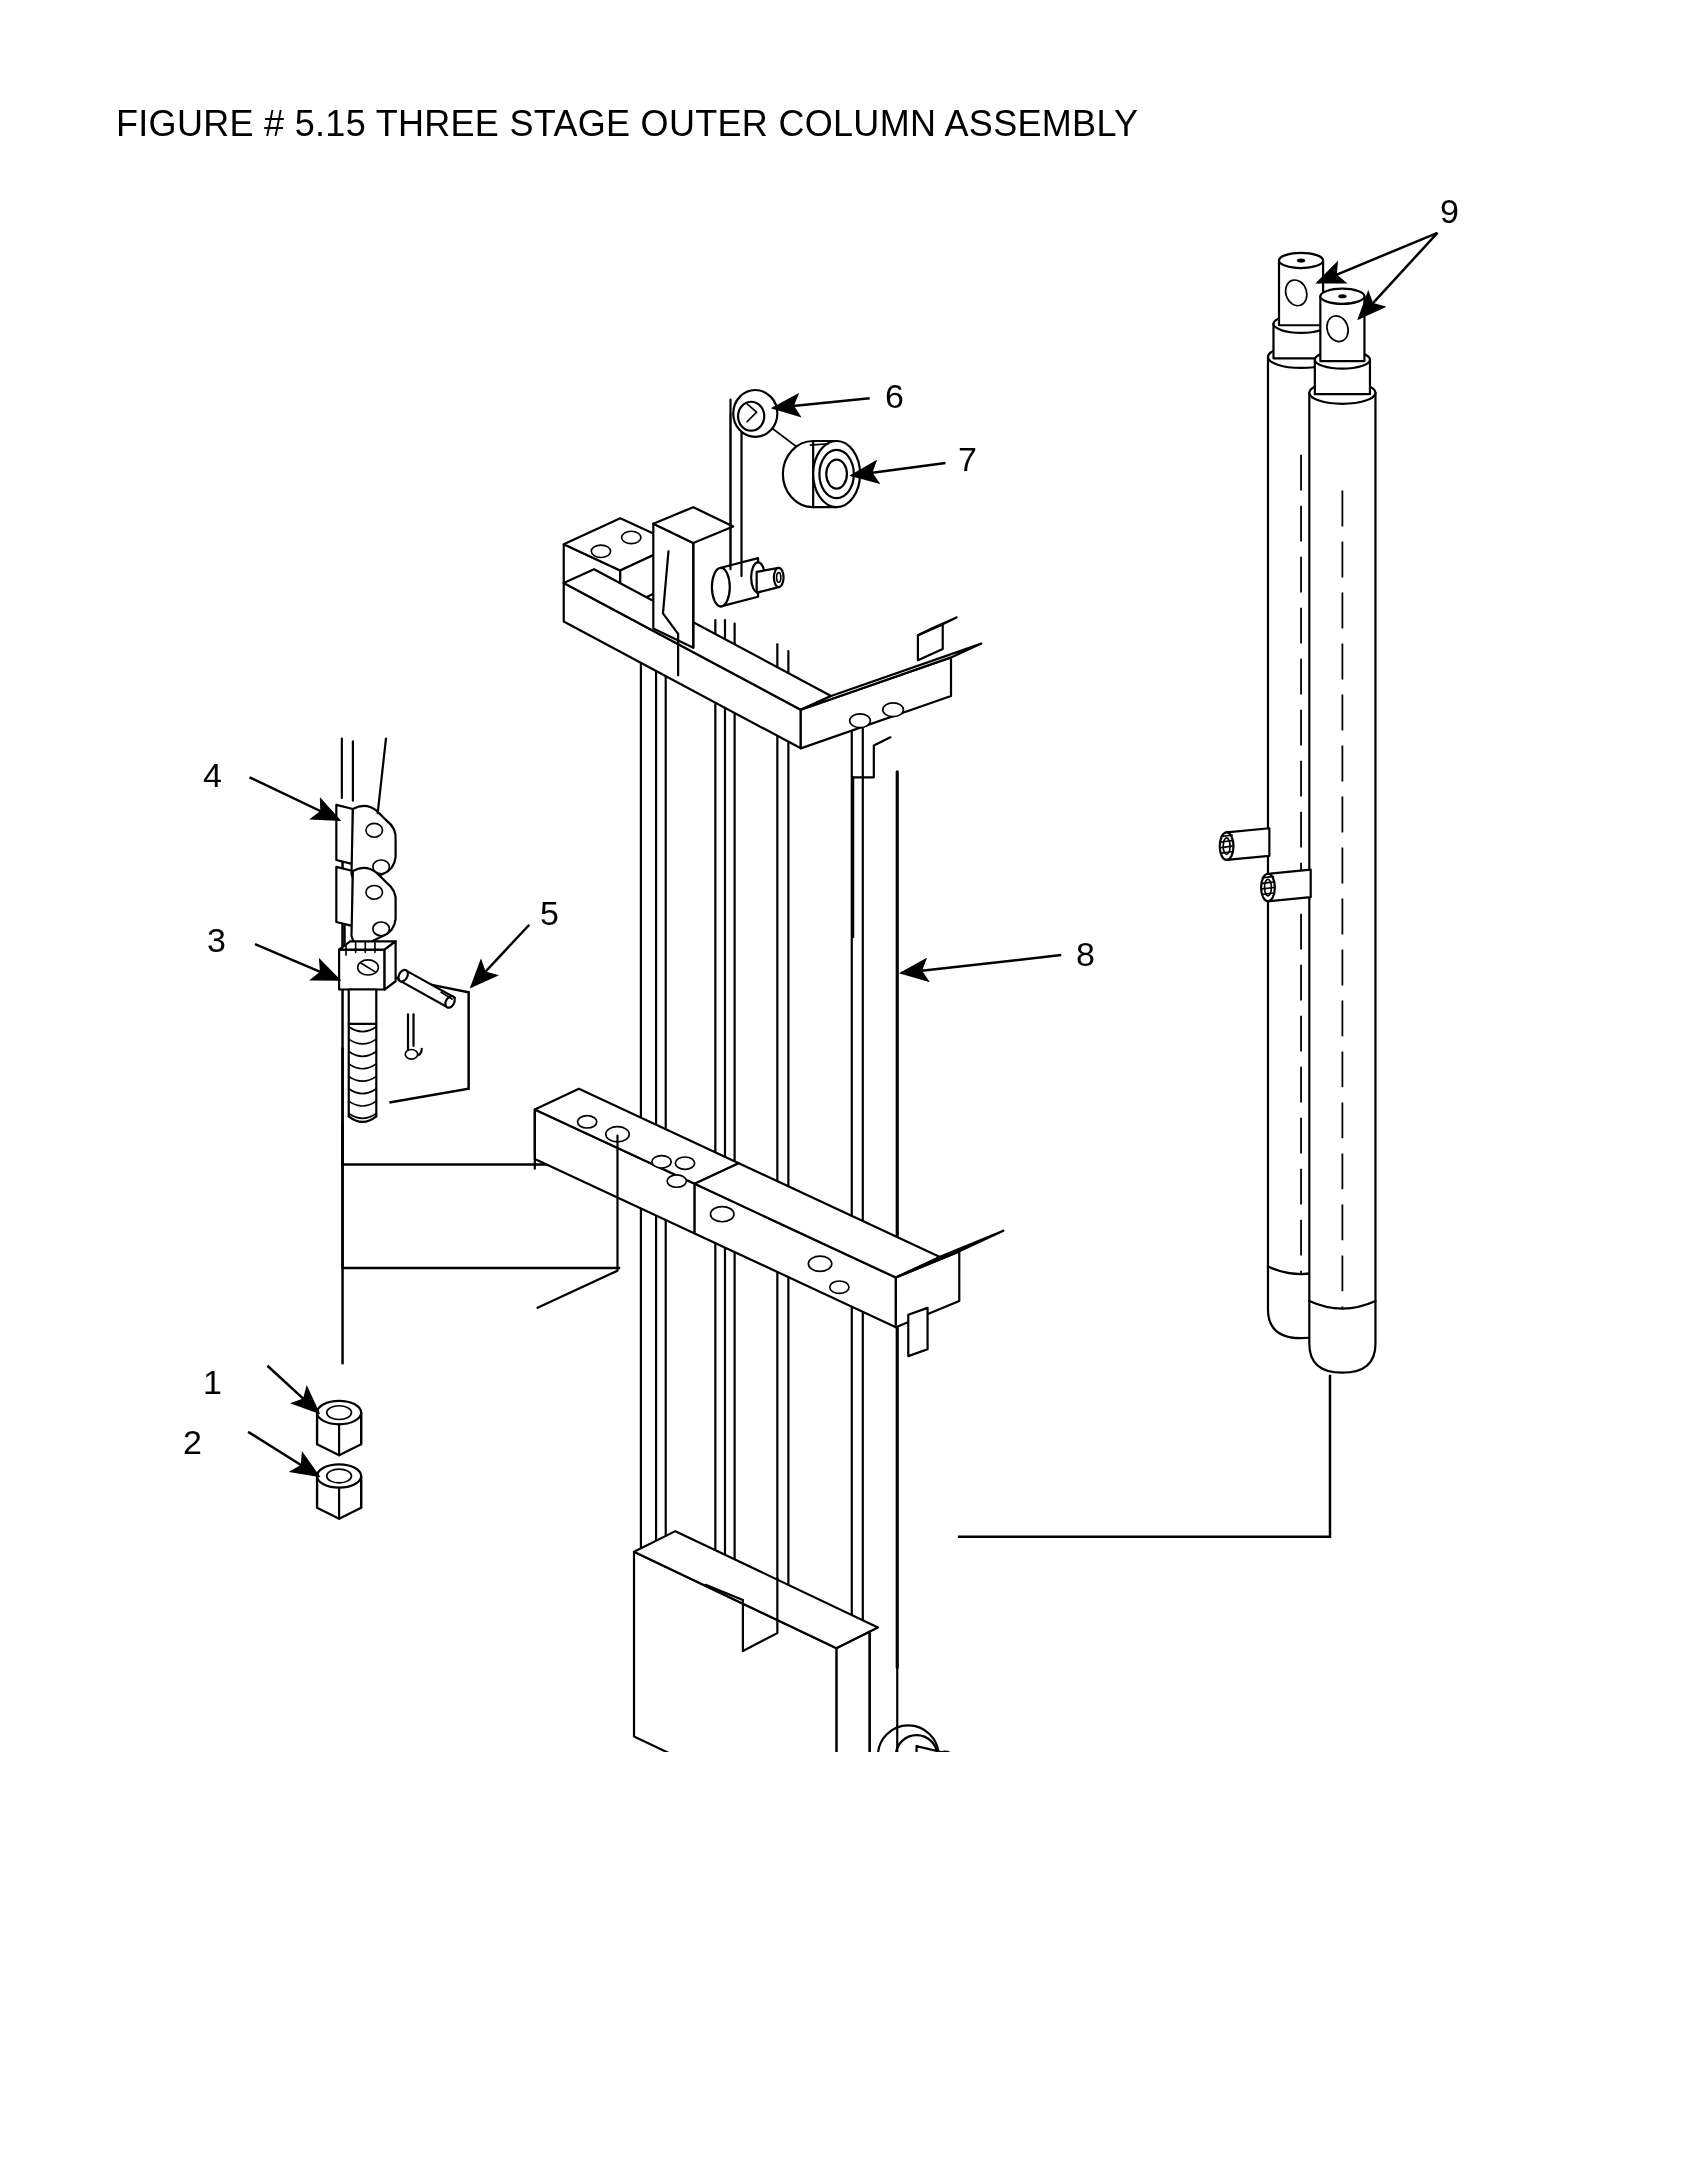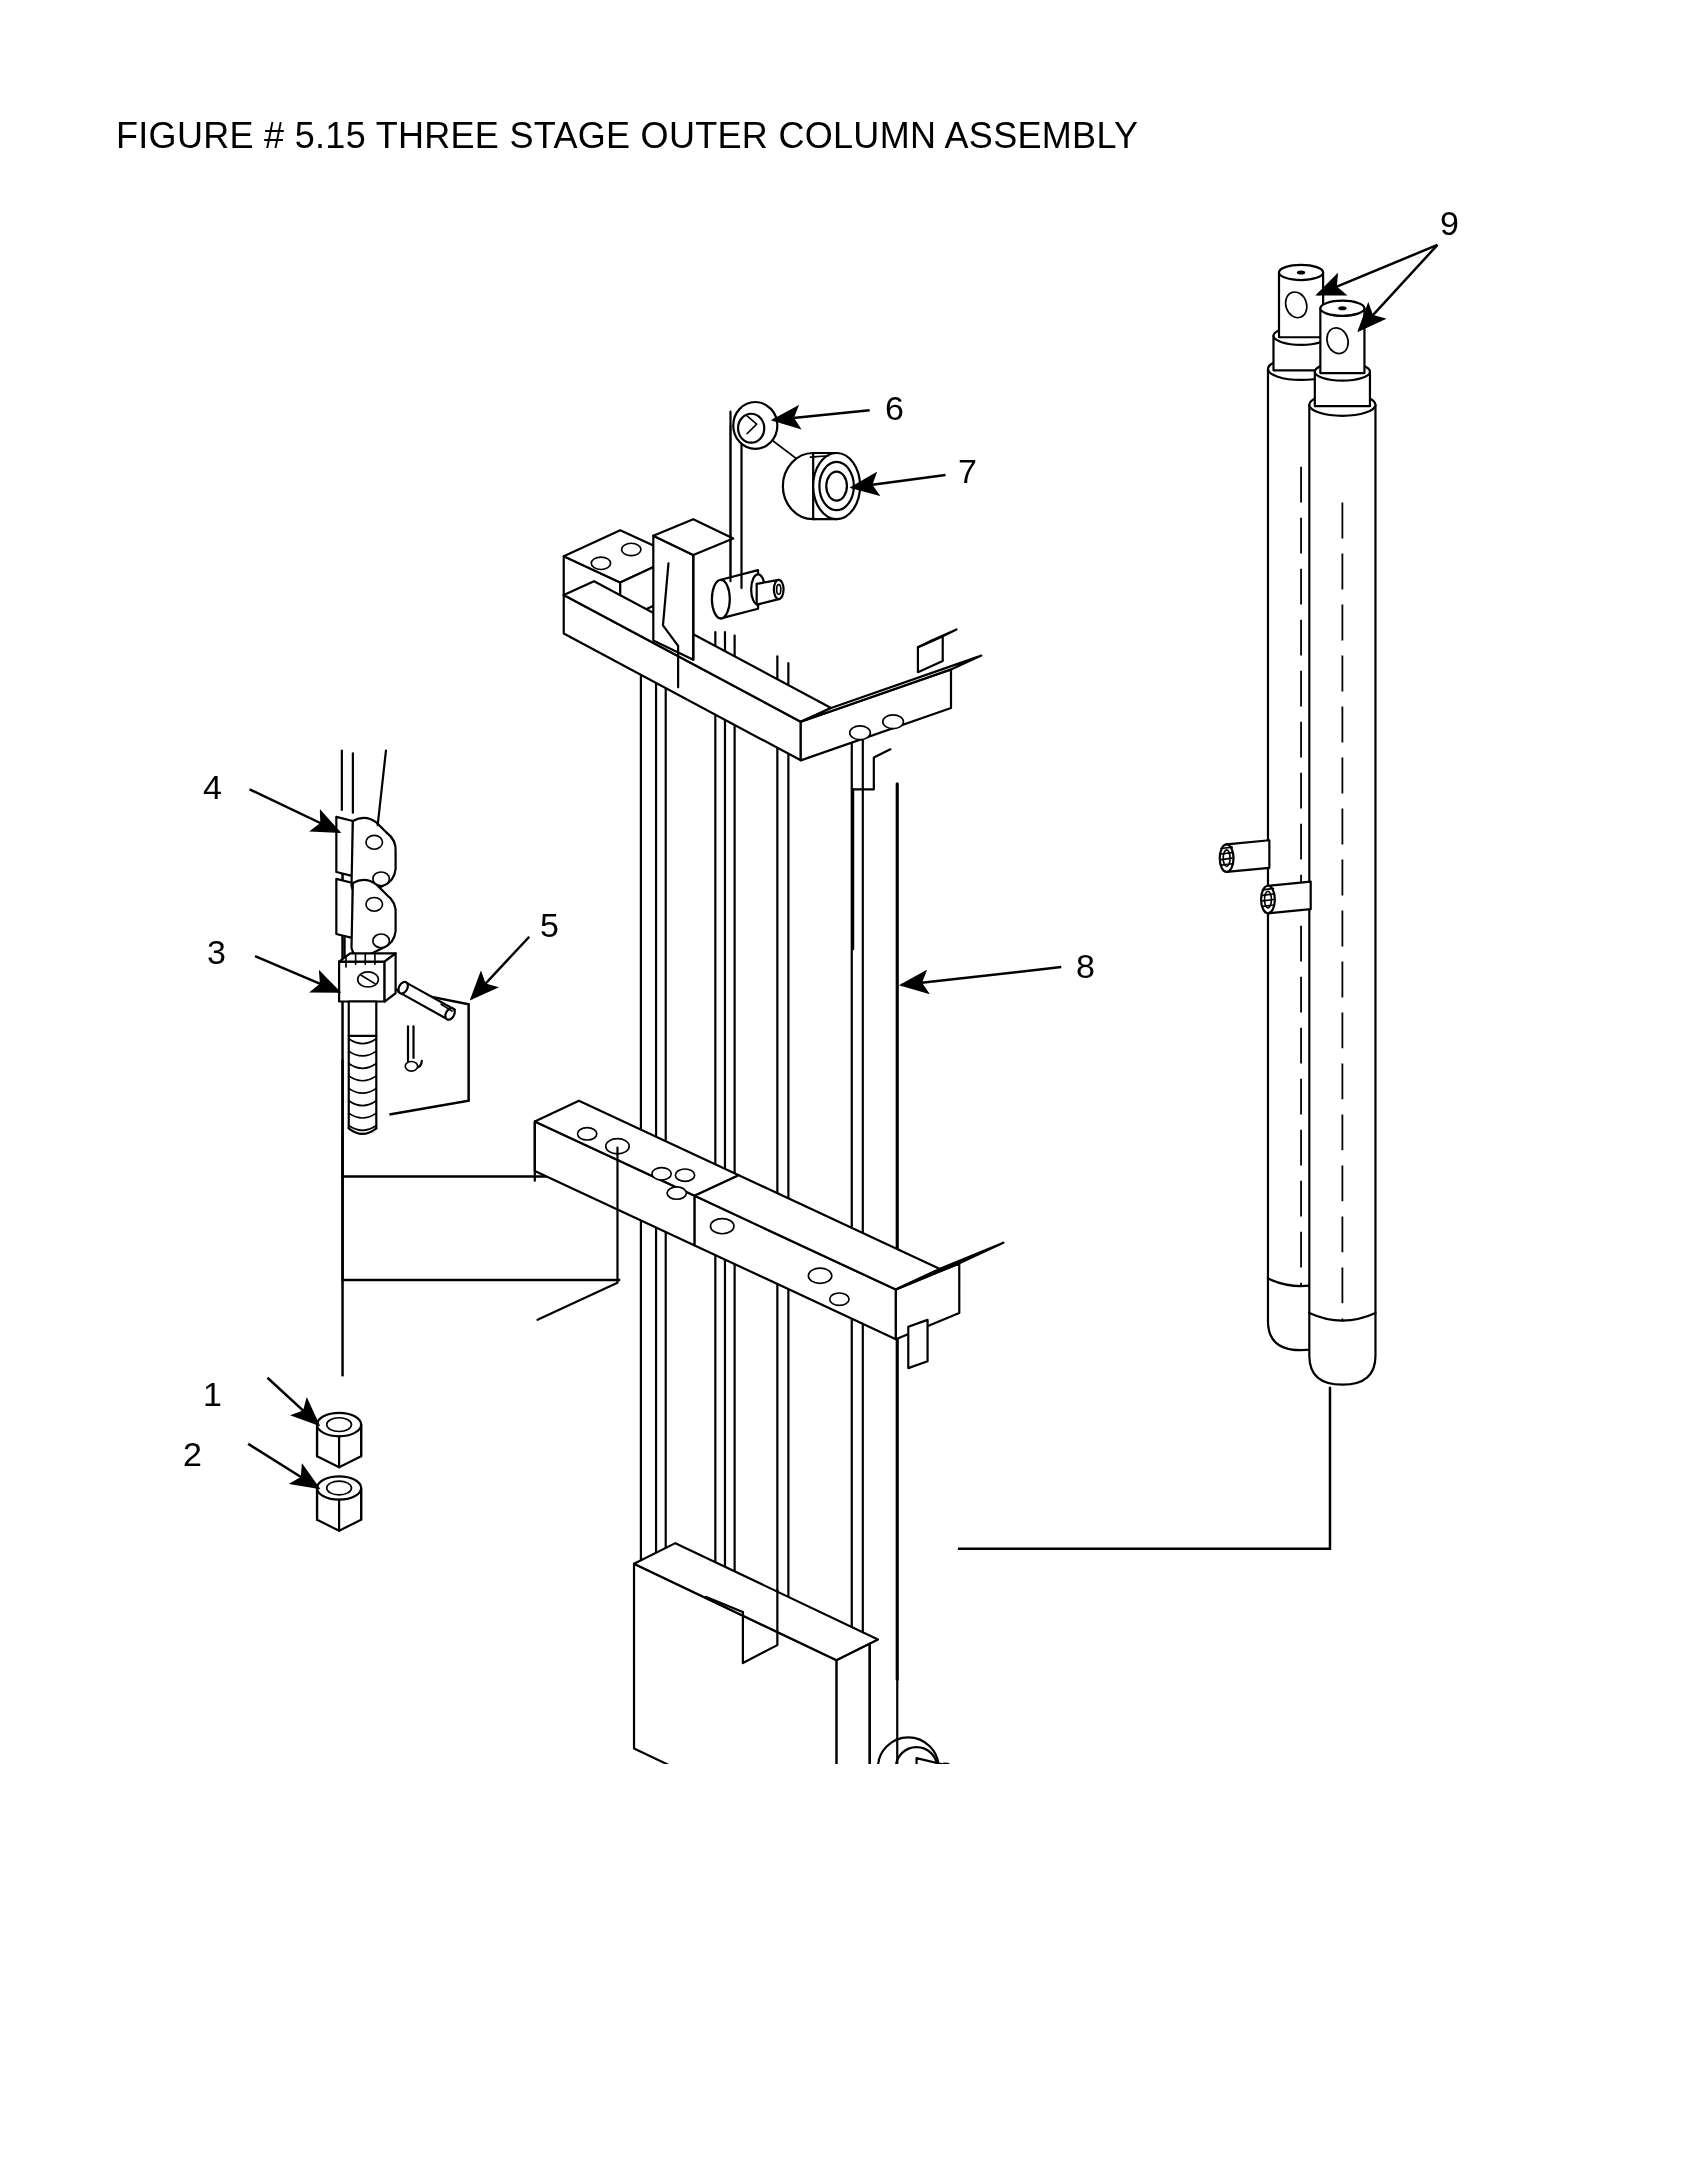--- a/index.html
+++ b/index.html
@@ -11,21 +11,20 @@
   body {
     font-family: "Liberation Sans", sans-serif;
     color: #000000;
   }
   #page {
     position: relative;
     width: 1687px;
     height: 1752px;
     background: #ffffff;
     overflow: hidden;
-    margin-top: 12px;
   }
 
   
   #figure-title {
     position: absolute;
     left: 116px;
     top: 103px;
     font-size: 36px;
     letter-spacing: 0.3px;
     white-space: nowrap;

